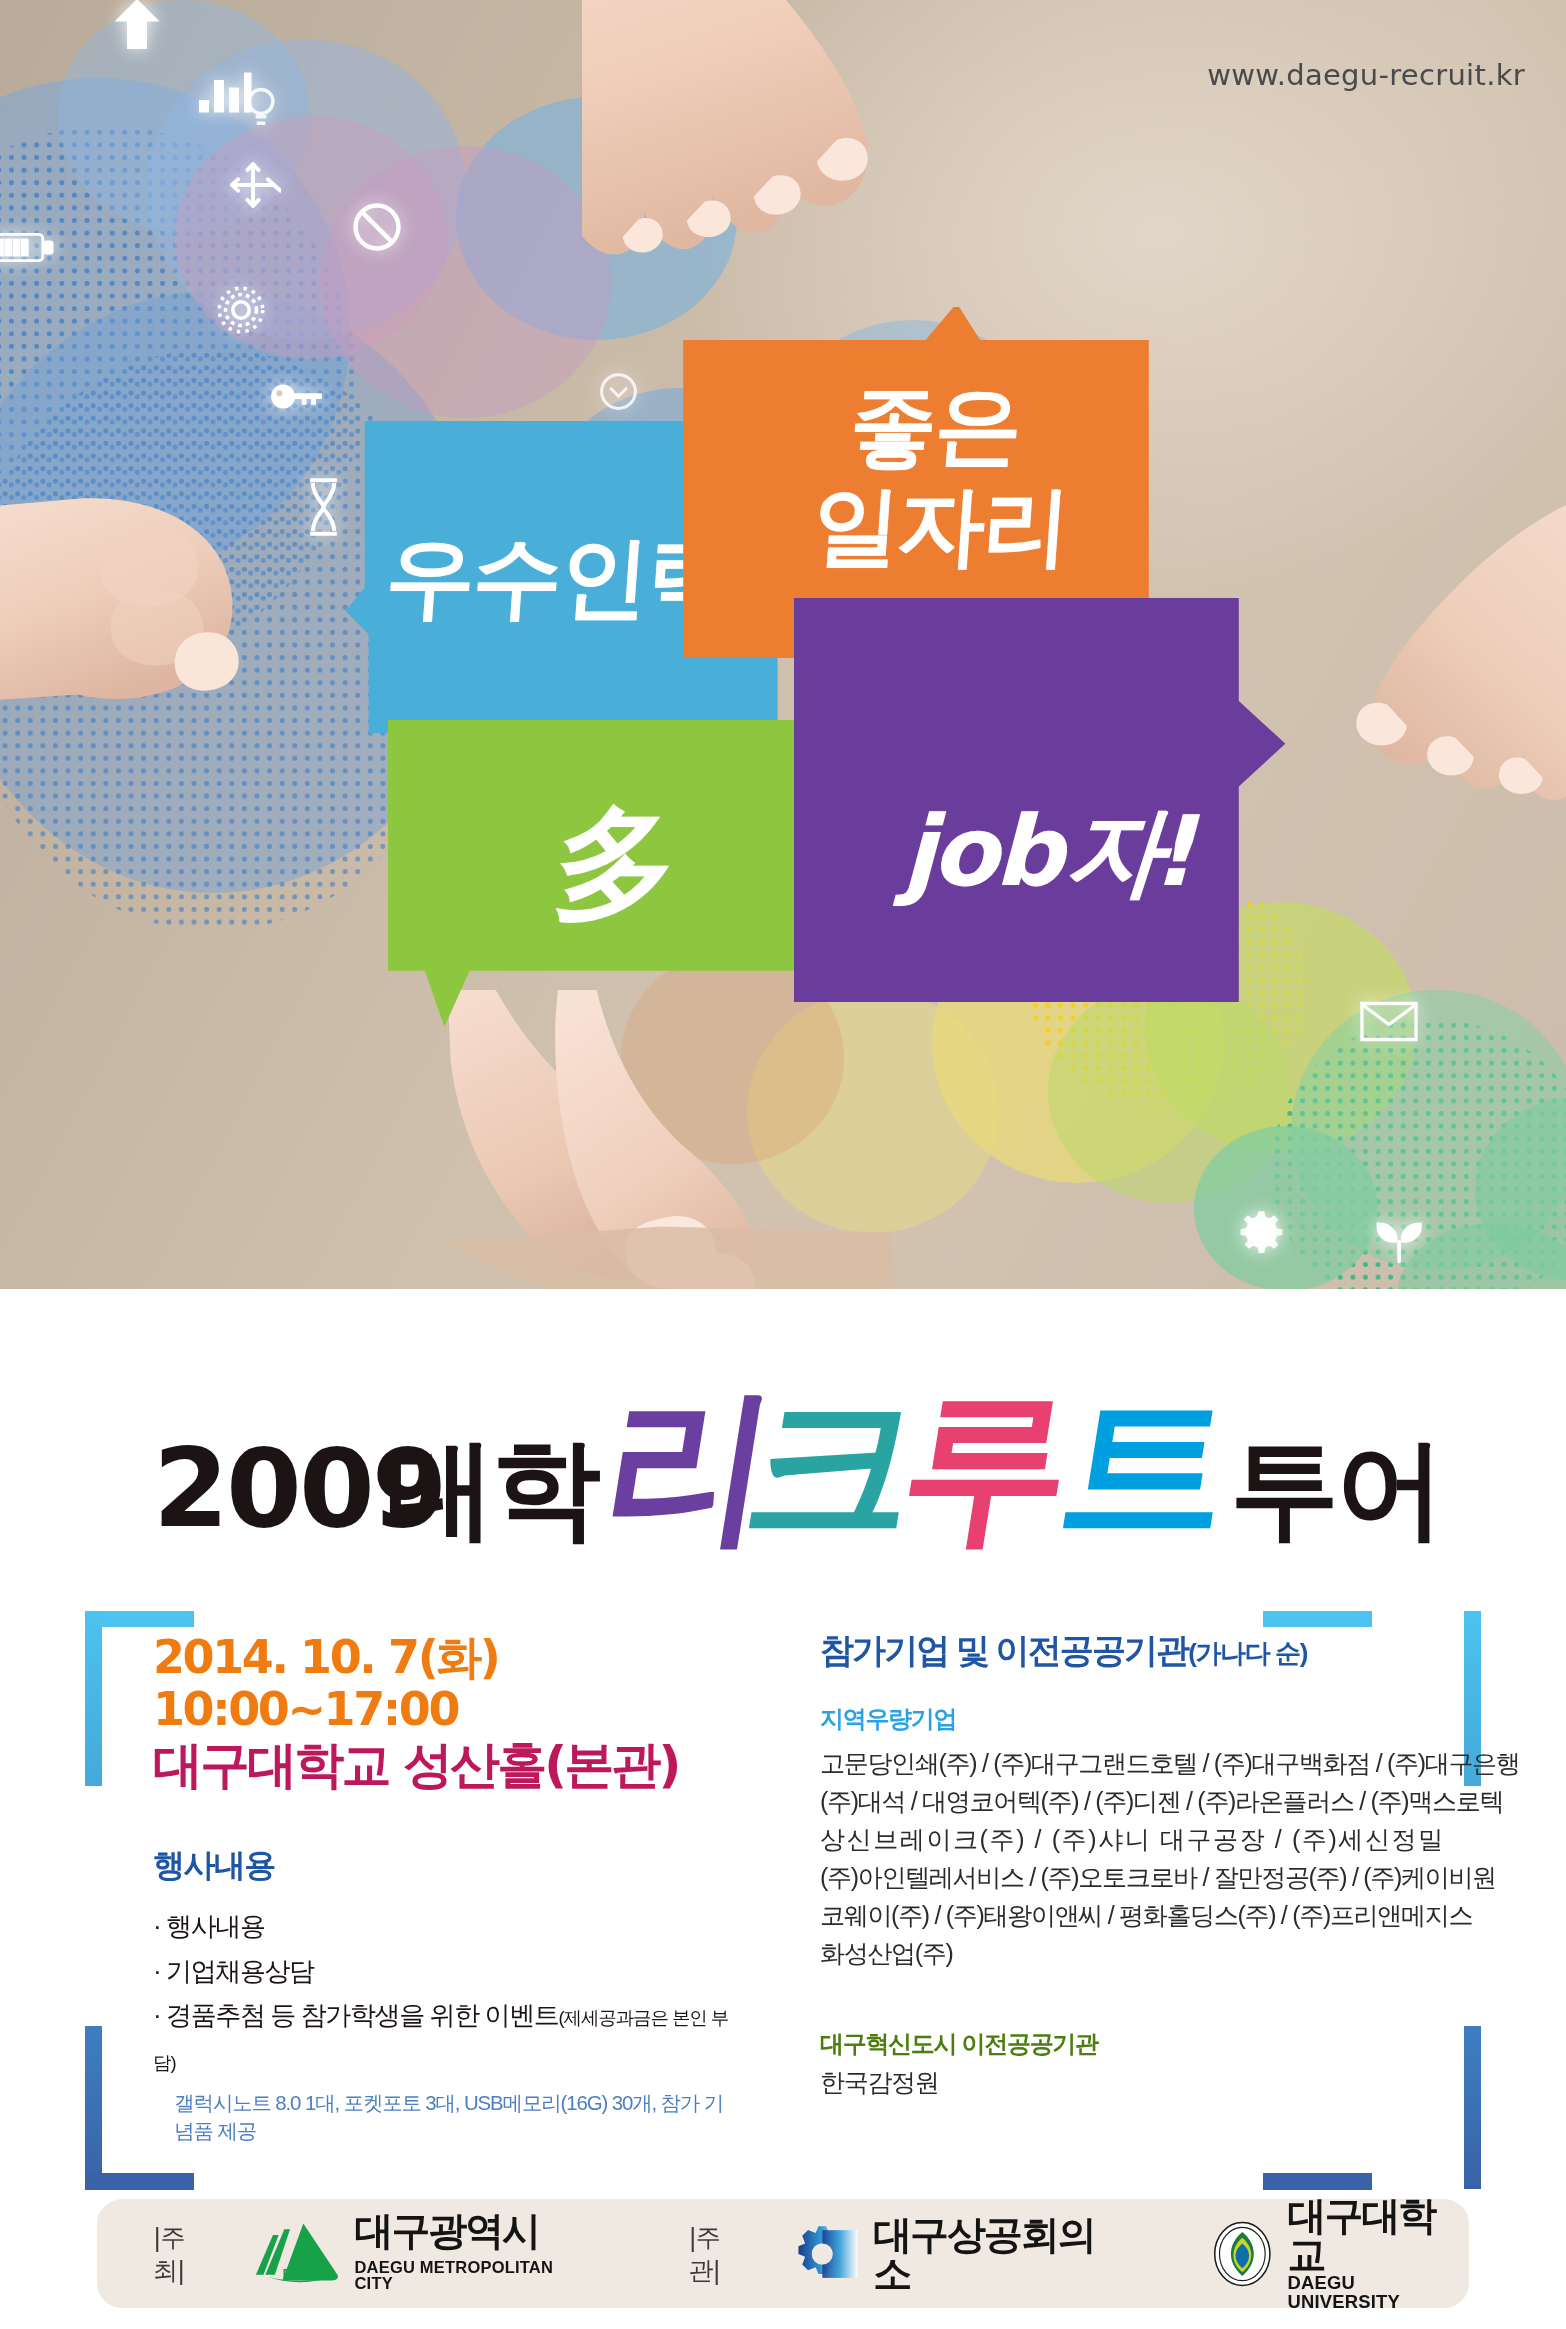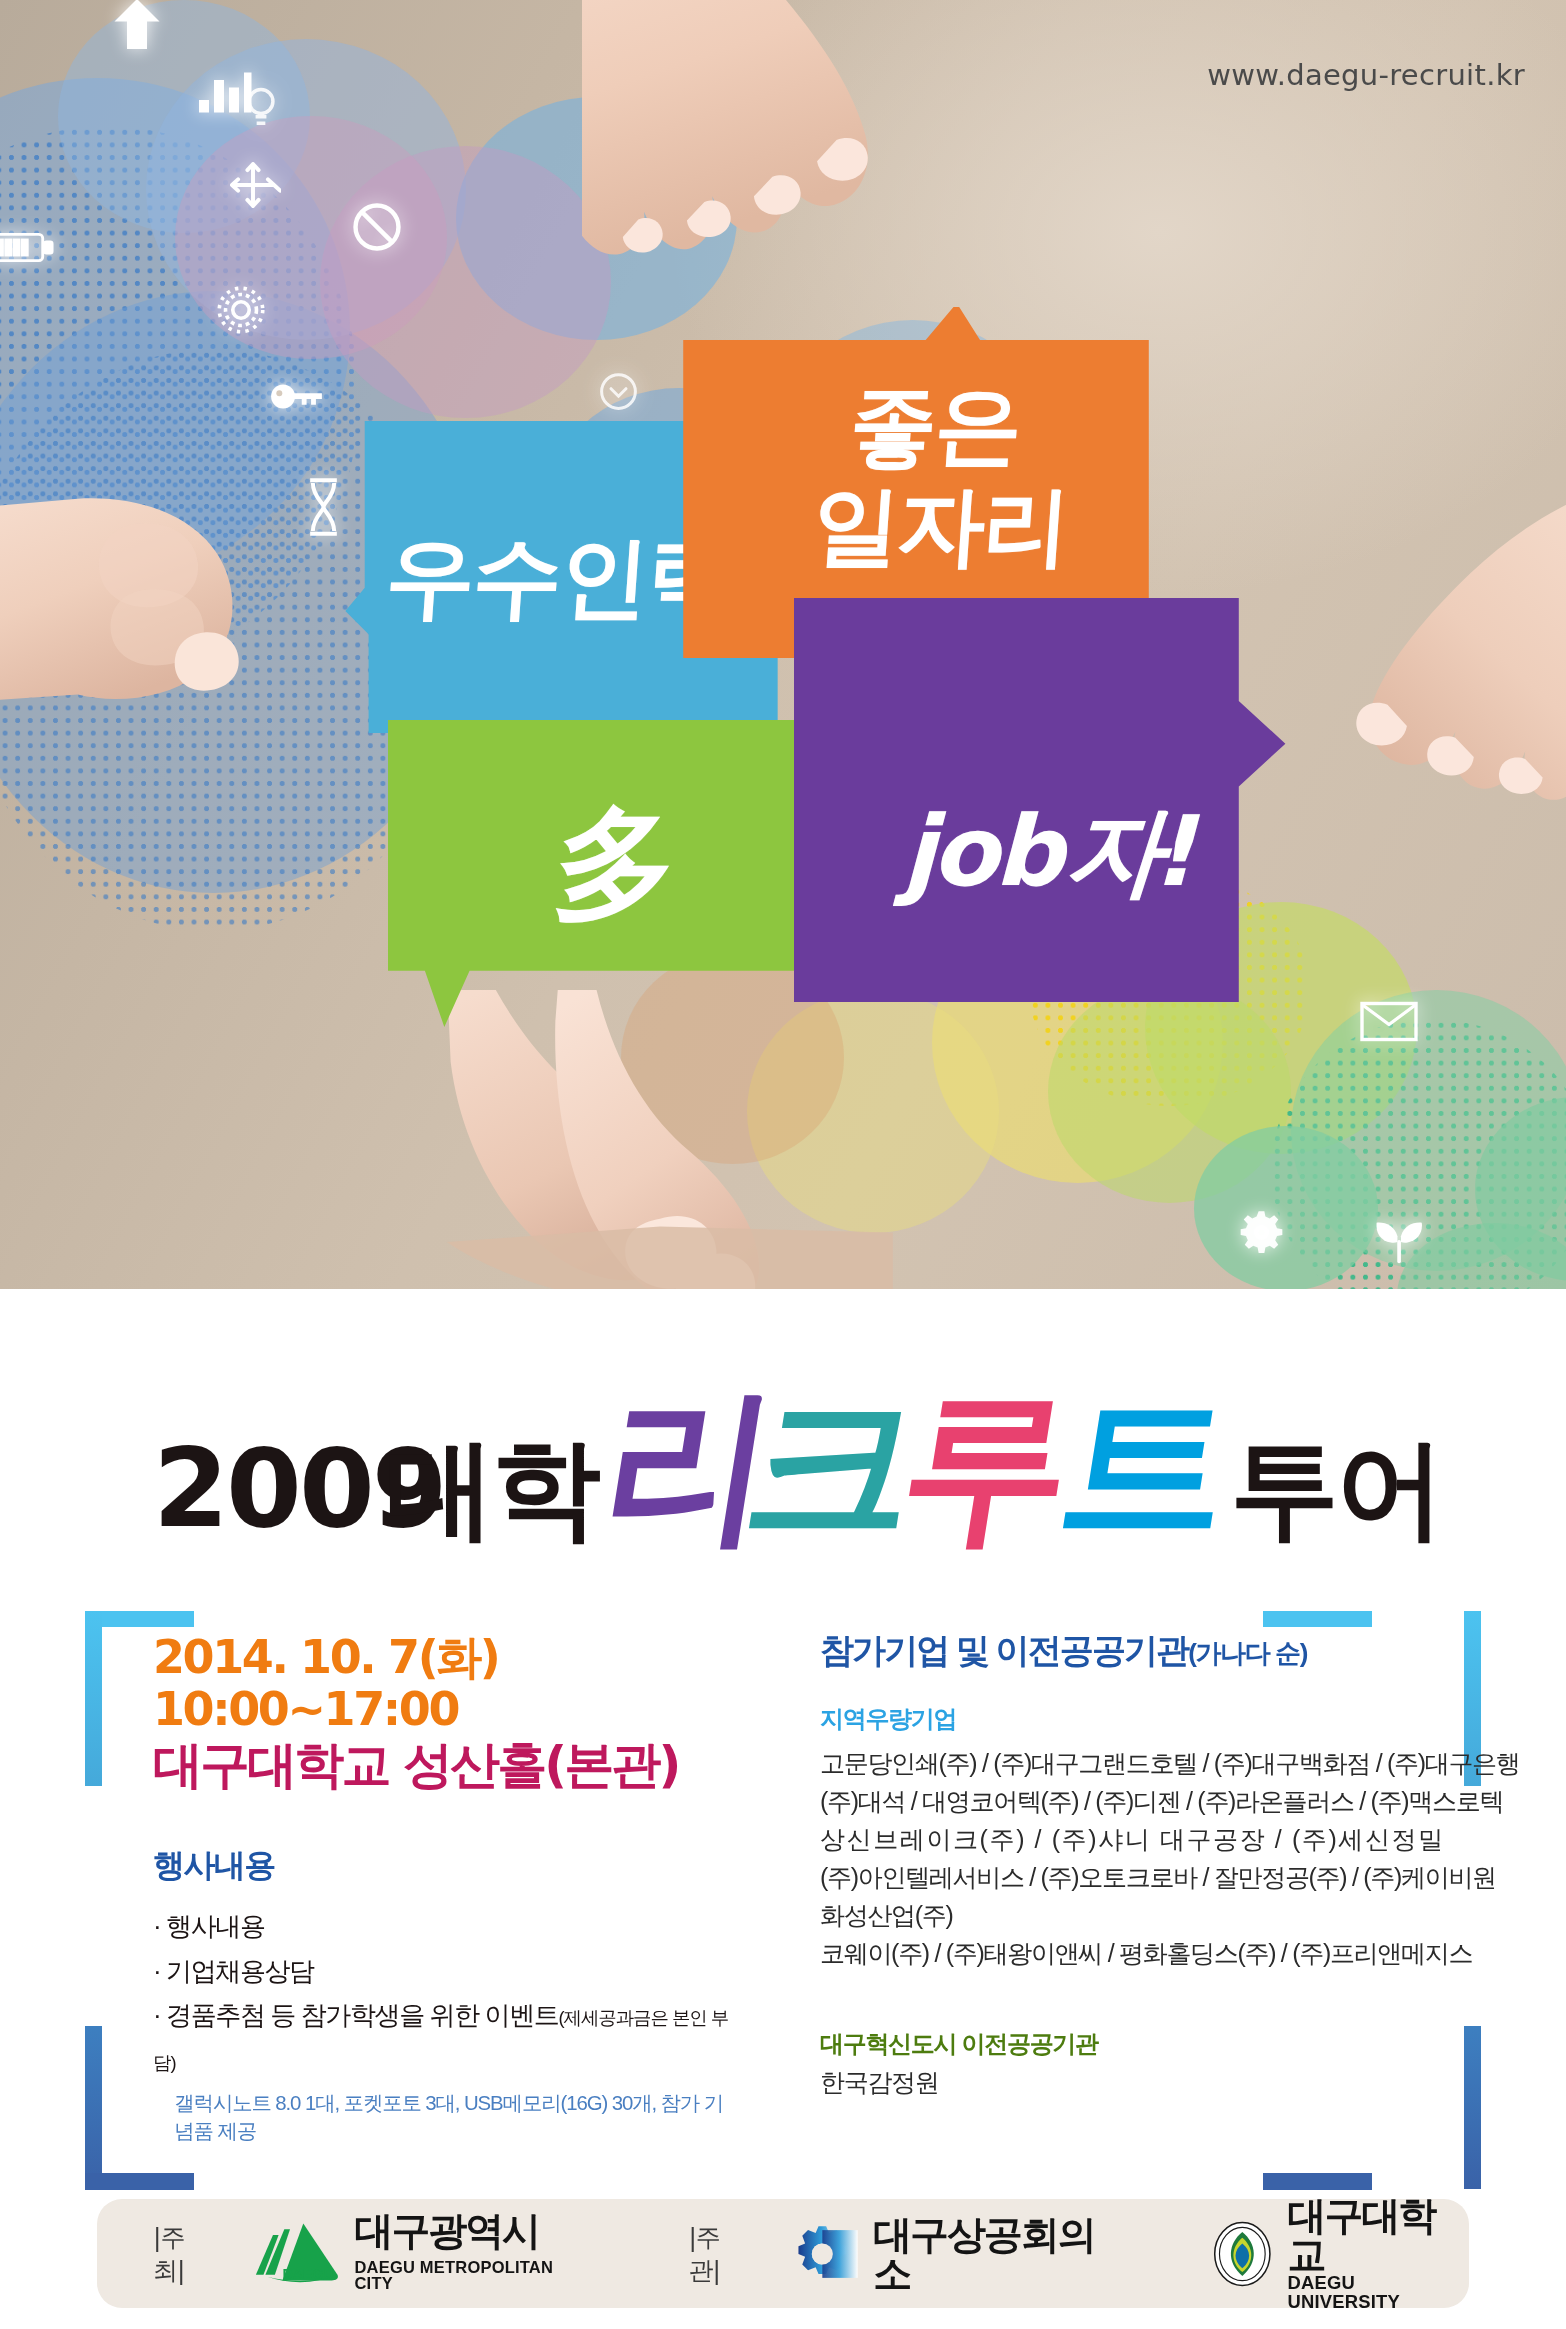--- a/index.html
+++ b/index.html
@@ -422,22 +422,22 @@
       <div class="rhead">
         <span>참가기업 및 이전공공기관</span><span class="par">(가나다 순)</span>
       </div>
 
       <div class="subhead">지역우량기업</div>
       <div class="clist">
         <div>고문당인쇄(주) / (주)대구그랜드호텔 / (주)대구백화점 / (주)대구은행</div>
         <div>(주)대석 / 대영코어텍(주) / (주)디젠 / (주)라온플러스 / (주)맥스로텍</div>
         <div style="letter-spacing:1.6px;">상신브레이크(주) / (주)샤니 대구공장 / (주)세신정밀</div>
         <div>(주)아인텔레서비스 / (주)오토크로바 / 잘만정공(주) / (주)케이비원</div>
+        <div>코웨이(주) / (주)태왕이앤씨 / 평화홀딩스(주) / (주)프리앤메지스</div>
         <div>화성산업(주)</div>
-        <div>코웨이(주) / (주)태왕이앤씨 / 평화홀딩스(주) / (주)프리앤메지스</div>
       </div>
 
       <div class="subhead2">대구혁신도시 이전공공기관</div>
       <div class="org1">한국감정원</div>
     </div>
   </div>
 
   <div id="footer">
 
     <span class="flabel" style="margin-left:56px;">|주최|</span>

